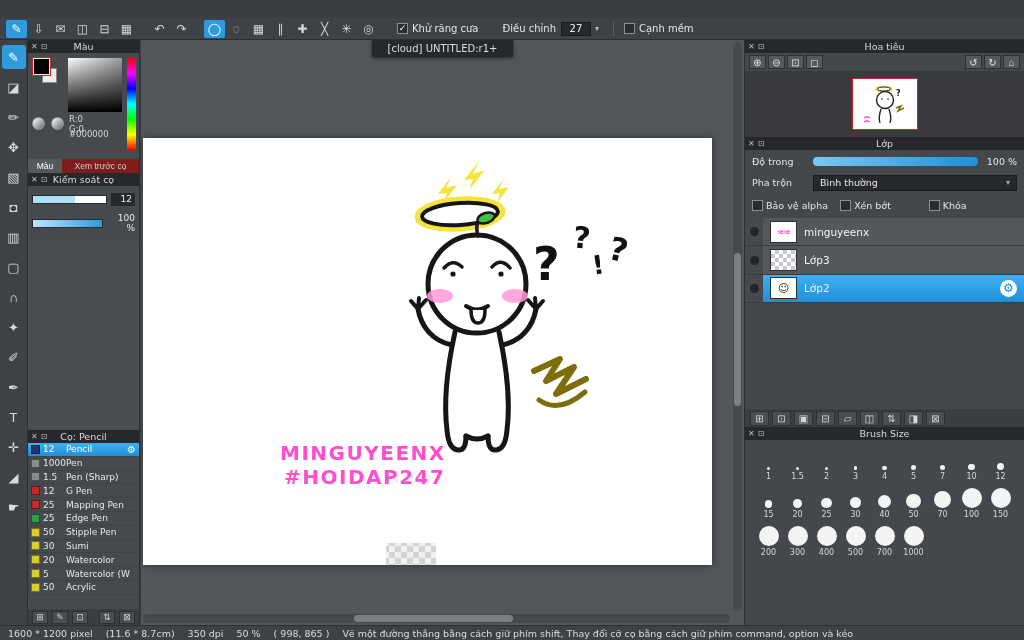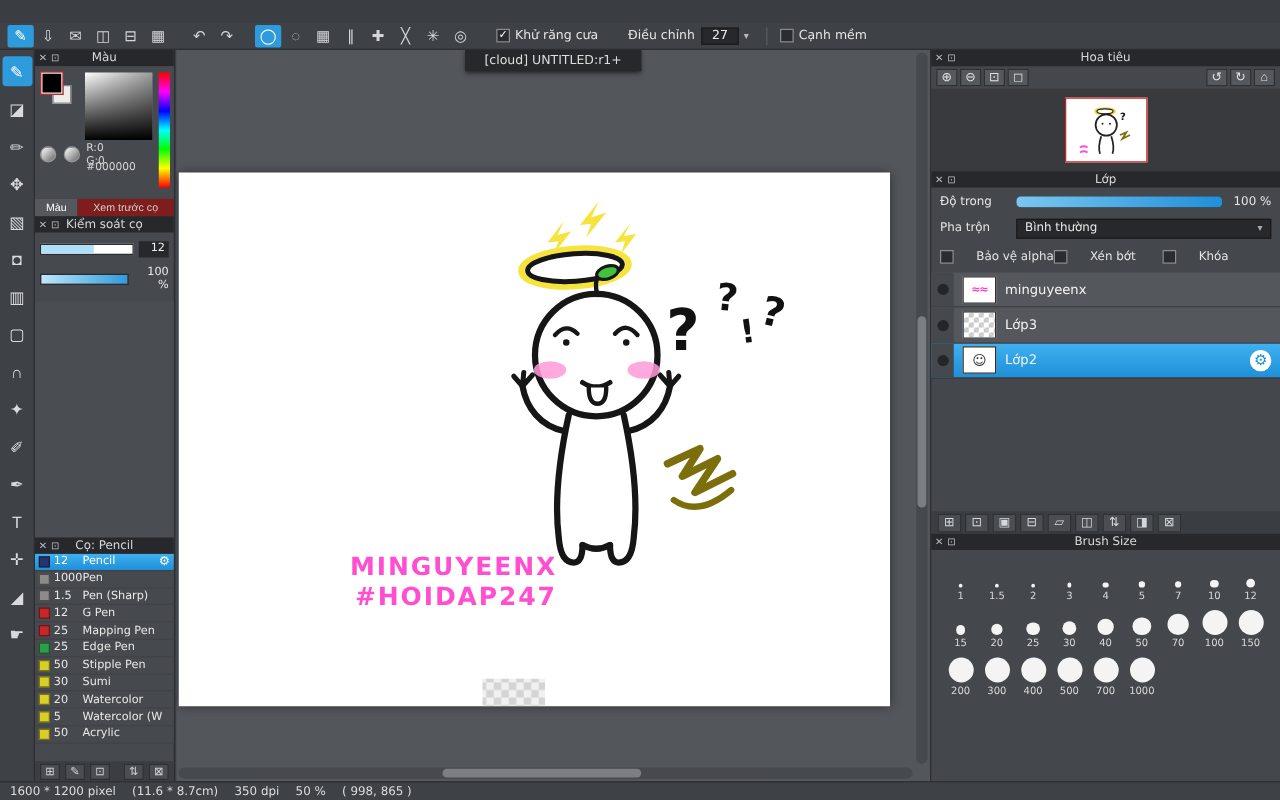--- a/index.html
+++ b/index.html
@@ -97,21 +97,21 @@
   .lp-row{display:flex;align-items:center;padding:0 7px;gap:5px}
   .lp-row.opacity{margin-top:5px;height:13px}
   .lp-label{width:56px;font-size:9.5px;color:#e4e4e4;flex:none}
   .lp-slider{flex:1;height:9px;background:#2a2c30;border-radius:4px;position:relative;overflow:hidden}
   .lp-fill{position:absolute;inset:0;width:100%;background:linear-gradient(to right,#7cc7f0,#1f8fd8)}
   .lp-val{width:34px;font-size:9.5px;text-align:right;color:#e4e4e4;flex:none}
   .lp-row.blend{margin-top:6px;height:17px}
   .lp-select{flex:1;height:16px;background:#26282c;border:1px solid #191a1c;display:flex;align-items:center;padding:0 6px;font-size:9.5px;color:#e8e8e8}
   .lp-select .dd{margin-left:auto;font-size:8px;color:#aaa}
   .lp-checks{display:flex;align-items:center;margin:8px 7px 4px;height:12px}
-  .lp-check{display:flex;align-items:flex-end;gap:18px;font-size:9.5px;color:#e4e4e4;flex:1;white-space:nowrap}
+  .lp-check{display:flex;align-items:flex-end;gap:3px;font-size:9.5px;color:#e4e4e4;flex:1;white-space:nowrap}
   .layer-list{margin-top:3px}
   .layer-row{height:28.4px;display:flex;align-items:center;background:#54575c;border-bottom:1px solid #393b3f;padding-right:7px}
   .layer-eye{width:18px;height:100%;background:#45484c;display:flex;align-items:center;justify-content:center;flex:none}
   .eye-dot{width:9px;height:9px;border-radius:50%;background:#232528}
   .lthumb{width:27px;height:22px;background:#fff;border:1px solid #2c2e31;margin:0 7px;display:flex;align-items:center;justify-content:center;flex:none;font-size:10px;overflow:hidden}
   .layer-name{flex:1;font-size:10.5px;color:#f3f3f3}
   .layer-gear{display:none;width:17px;height:17px;border-radius:50%;background:#fff;color:#1f8fd8;font-size:12px;line-height:17px;text-align:center;flex:none}
   .layer-row.selected{background:linear-gradient(#3fb0f0,#1f8fd8)}
   .layer-row.selected .layer-gear{display:block}
   .t-checker .lthumb{background-color:#fff;background-image:linear-gradient(45deg,#c9c9c9 25%,transparent 25%,transparent 75%,#c9c9c9 75%),linear-gradient(45deg,#c9c9c9 25%,transparent 25%,transparent 75%,#c9c9c9 75%);background-size:8px 8px;background-position:0 0,4px 4px}
@@ -742,15 +742,16 @@
     </div>
 
   </div>
 
   <div class="statusbar">
     <span class="st">1600 * 1200 pixel</span>
     <span class="st">(11.6 * 8.7cm)</span>
     <span class="st">350 dpi</span>
     <span class="st">50 %</span>
     <span class="st">( 998, 865 )</span>
+    <span class="st hint">Vẽ một đường thẳng bằng cách giữ phím shift, Thay đổi cỡ cọ bằng cách giữ phím command, option và kéo</span>
   </div>
 
 </div>
 
 </body></html>

